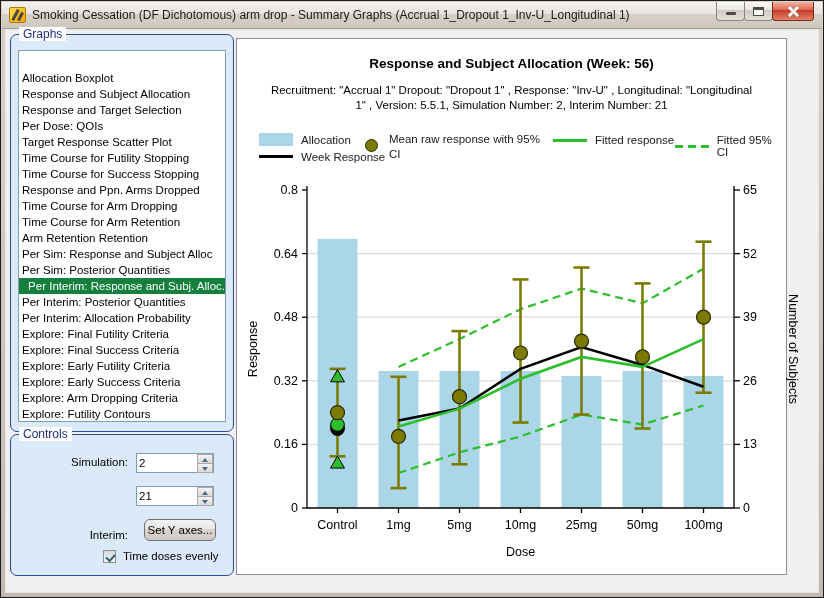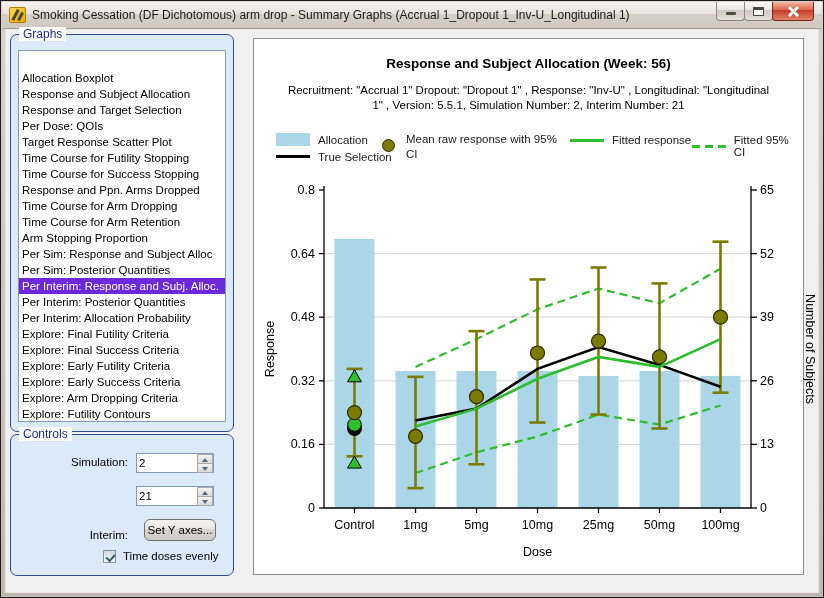--- a/index.html
+++ b/index.html
@@ -21,37 +21,37 @@
   .glyph-max { position:absolute; left:8px; top:5px; width:11px; height:9px; border:1px solid #4e4a45; border-top:3px solid #4e4a45; background:#fdfdfb; }
   .glyph-x::before, .glyph-x::after { content:""; position:absolute; left:19px; top:3px; width:3px; height:13px; background:#fff; box-shadow:0 0 1px #5e1406; }
   .glyph-x::before { transform:rotate(45deg); } .glyph-x::after { transform:rotate(-45deg); }
   .content { position:absolute; top:28px; left:4px; right:4px; bottom:4px; background:#f0f0f0; border:1px solid #e8e6e3; }
 
   .groupbox { position:absolute; background:#dce9f9; border:1px solid #2f4ba0; border-radius:7px; }
   .grouplabel { position:absolute; top:-8px; left:8px; background:#ffffff; padding:0 4px; font-size:12px; color:#1b2e83; }
 
   .listbox { position:absolute; left:7px; right:7px; top:15px; bottom:9px; background:#fff; border:1px solid #7f9db9; overflow:hidden; padding-top:19px; }
   .list-item { font-size:11.5px; line-height:16px; padding-left:3px; color:#000; white-space:nowrap; }
-  .list-item.selected { background:#6d28d9; color:#fff; }
+  .list-item.selected { background:#15803d; color:#fff;text-align:right; }
 
   .ctl-label { position:absolute; font-size:11.5px; color:#000; text-align:right; width:80px; }
   .spinbox { position:absolute; width:78px; height:20px; background:#fff; border:1px solid #7f9db9; }
   .spinbox input { position:absolute; left:2px; top:1px; width:56px; height:16px; border:none; outline:none; font-family:"Liberation Sans",sans-serif; font-size:11.5px; }
   .spin { position:absolute; right:0; top:0; width:16px; height:18px; display:flex; flex-direction:column; }
   .spin div { flex:1; border:1px solid #aca8a3; background:linear-gradient(#f4f3f2,#dcdad6); position:relative; margin-bottom:-1px; }
   .spin div::after { content:""; position:absolute; left:4px; border-left:3px solid transparent; border-right:3px solid transparent; }
   .spin .up::after { top:3px; border-bottom:4px solid #4e6a84; }
   .spin .dn::after { top:3px; border-top:4px solid #4e6a84; }
   .button { position:absolute; height:22px; font-size:11.5px; text-align:center; line-height:20px; color:#000;
     background:linear-gradient(#f4f3f2,#e8e6e3 45%,#d8d5d0 46%,#cfccc7); border:1px solid #707070; border-radius:6px; }
   .checkbox { position:absolute; width:13px; height:13px; background:linear-gradient(#cfd9df,#f6f8f9); border:1px solid #8e8f8f; }
   .checkbox::after { content:""; position:absolute; left:2px; top:3px; width:7px; height:4px; border-left:2px solid #31606e; border-bottom:2px solid #31606e; transform:rotate(-48deg); }
   .cb-label { position:absolute; font-size:11.5px; color:#000; }
 
-  .chart-panel { position:absolute; left:247px; top:8px; width:551px; height:537px; background:#fff; border:1px solid #8f8f8f; }
+  .chart-panel { position:absolute; left:230px; top:8px; width:551px; height:537px; background:#fff; border:1px solid #8f8f8f; }
   .chart-title { position:absolute; top:17px; left:0; right:0; text-align:center; font-size:13.5px; font-weight:bold; color:#000; }
   .chart-subtitle { position:absolute; top:44px; left:28px; right:28px; text-align:center; font-size:11.5px; color:#000; line-height:15px; }
   .legend { position:absolute; top:92px; left:0; right:0; height:44px; font-size:11.5px; color:#1a1a1a; }
   .lg-col1 { position:absolute; left:22px; top:0; }
   .lg-row { display:flex; align-items:center; height:17px; }
   .lg-bar { width:34px; height:13px; margin-right:8px; }
   .lg-line { width:34px; height:3px; margin-right:8px; }
   .lg-dot { position:absolute; left:128px; top:8px; width:13px; height:13px; border-radius:50%; border:1px solid #2b2b00; }
   .lg-rawtext { position:absolute; left:152px; top:1px; width:158px; line-height:15px; }
   .lg-col3 { position:absolute; left:316px; top:3px; display:flex; align-items:center; }
@@ -84,21 +84,21 @@
           <div class="list-item">Allocation Boxplot</div>
           <div class="list-item">Response and Subject Allocation</div>
           <div class="list-item">Response and Target Selection</div>
           <div class="list-item">Per Dose: QOIs</div>
           <div class="list-item">Target Response Scatter Plot</div>
           <div class="list-item">Time Course for Futility Stopping</div>
           <div class="list-item">Time Course for Success Stopping</div>
           <div class="list-item">Response and Ppn. Arms Dropped</div>
           <div class="list-item">Time Course for Arm Dropping</div>
           <div class="list-item">Time Course for Arm Retention</div>
-          <div class="list-item">Arm Stopping Proportion</div>
+          <div class="list-item">Arm Retention Retention</div>
           <div class="list-item">Per Sim: Response and Subject Alloc</div>
           <div class="list-item">Per Sim: Posterior Quantities</div>
           <div class="list-item selected">Per Interim: Response and Subj. Alloc.</div>
           <div class="list-item">Per Interim: Posterior Quantities</div>
           <div class="list-item">Per Interim: Allocation Probability</div>
           <div class="list-item">Explore: Final Futility Criteria</div>
           <div class="list-item">Explore: Final Success Criteria</div>
           <div class="list-item">Explore: Early Futility Criteria</div>
           <div class="list-item">Explore: Early Success Criteria</div>
           <div class="list-item">Explore: Arm Dropping Criteria</div>
@@ -139,21 +139,21 @@
       <div class="chart-subtitle">Recruitment: "Accrual 1" Dropout: "Dropout 1" , Response: "Inv-U" , Longitudinal: "Longitudinal 1" , Version: 5.5.1, Simulation Number: 2, Interim Number: 21</div>
 
       <div class="legend">
         <div class="lg-col1">
           <div class="lg-row">
               <div class="lg-bar" id="lg-bar" style="background: rgb(171, 214, 232);"></div>
               <span>Allocation</span>
             </div>
           <div class="lg-row">
               <div class="lg-line" id="lg-true" style="background: rgb(0, 0, 0);"></div>
-              <span>True Selection</span>
+              <span>Week Response</span>
             </div>
         </div>
         <div class="lg-dot" id="lg-dot" style="background: rgb(123, 123, 0);"></div>
         <div class="lg-rawtext">Mean raw response with 95% CI</div>
         <div class="lg-col3">
             <div class="lg-line" id="lg-fit" style="background: rgb(45, 190, 45);"></div>
             <span>Fitted response</span>
           </div>
         <div class="lg-col4">
             <div class="lg-line" id="lg-fitci" style="background: repeating-linear-gradient(90deg, rgb(45, 190, 45) 0px, rgb(45, 190, 45) 8px, transparent 8px, transparent 13px);"></div>

